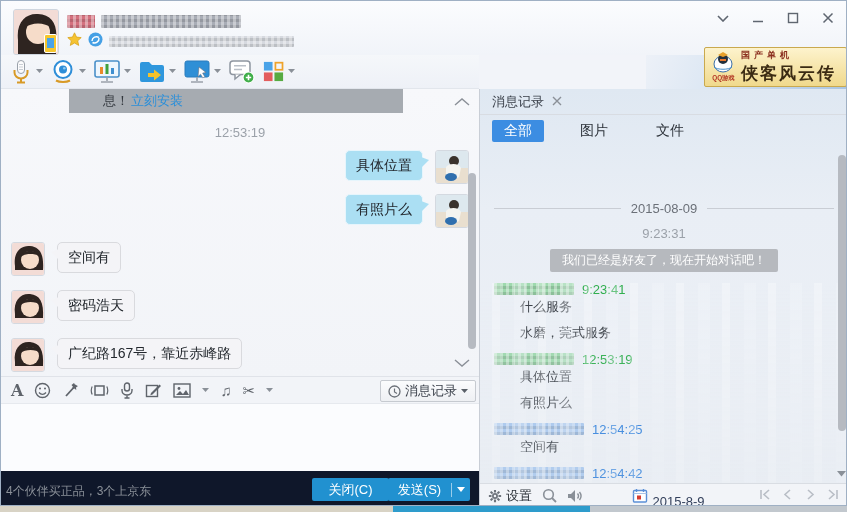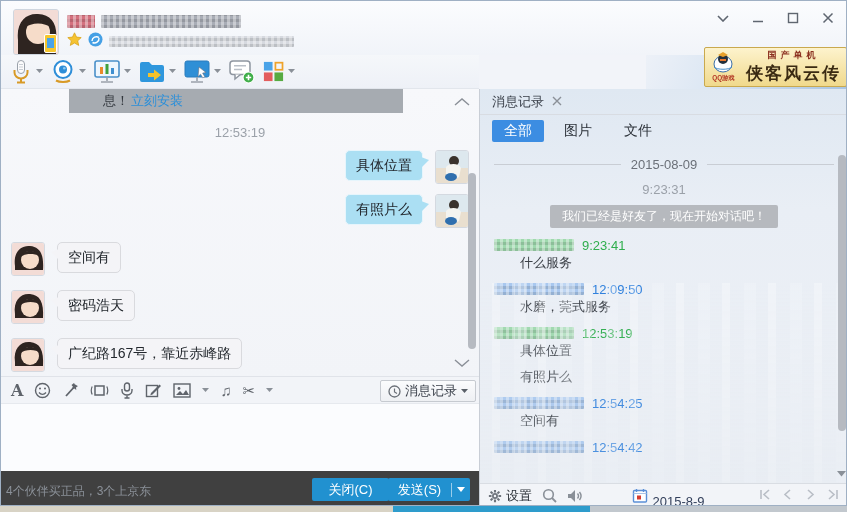--- a/index.html
+++ b/index.html
@@ -42,21 +42,21 @@
   .tb-group { display:flex; align-items:center; gap:3px; }
   .caret { display:inline-block; }
 
   
   .ad-banner { position:absolute; left:703px; top:46px; width:143px; height:40px;
                border:1px solid #c9a94e; border-radius:2px;
                background:linear-gradient(180deg,#fdf3cd,#f0d98c);
                display:flex; align-items:center; z-index:6; overflow:hidden; }
   .ad-logo { width:36px; height:100%; display:flex; flex-direction:column; align-items:center; justify-content:center; }
   .ad-logo-txt { font-size:7px; color:#b03020; font-weight:bold; transform:scale(.9); }
-  .ad-text { flex:1; text-align:center; }
+  .ad-text { flex:1; text-align:left; }
   .ad-tagline { font-size:9px; color:#8b2f1f; letter-spacing:4px; font-weight:bold; }
   .ad-title { font-size:17px; color:#3a2a12; font-weight:bold; letter-spacing:2px;
               font-family:Liberation Mono, monospace; }
 
   
   .chat { position:absolute; left:0; top:88px; width:478px; height:418px; background:#f5f6fa; }
   .chat-view { position:relative; width:100%; height:287px; overflow:hidden;
                background:linear-gradient(180deg,#f7f8fb,#f2f4f8); }
   .sys-banner { position:absolute; left:68px; top:0; width:334px; height:24px;
                 background:#a6abb1; color:#33383e; font-size:13px;
@@ -83,46 +83,46 @@
                 display:flex; align-items:center; gap:11px; padding-left:10px; background:#f2f4f8; }
   .ficon { display:flex; align-items:center; color:#5f646b; }
   .ficon-a { font-family:"DejaVu Serif","Liberation Serif",serif; font-size:16px; font-weight:bold; color:#5f646b; }
   .glyph { font-size:15px; color:#5f646b; line-height:1; }
   .hist-btn { position:absolute; right:3px; top:3px; height:22px; display:flex; align-items:center; gap:4px;
               padding:0 7px; border:1px solid #c6cad0; border-radius:2px;
               background:linear-gradient(180deg,#fbfcfd,#eef0f3); font-size:13px; color:#3a404a; }
 
   .chat-input { width:100%; height:67px; background:#fbfcfe; }
 
-  .chat-footer { position:relative; width:100%; height:36px; background:#404040; }
+  .chat-footer { position:relative; width:100%; height:36px; background:#0f172a; }
   .promo { position:absolute; left:5px; top:12px; font-size:12px; color:#8b9199; }
   .btn { position:absolute; top:7px; height:23px; background:#2191d0; color:#fff; font-size:13px;
          border:none; border-radius:2px; display:flex; align-items:center; justify-content:center; }
   .btn-close { right:90px; width:77px; }
   .btn-send { right:9px; width:82px; padding:0; }
   .send-label { flex:1; text-align:center; }
   .send-div { width:1px; height:14px; background:rgba(255,255,255,.55); }
   .send-caret { width:18px; display:flex; align-items:center; justify-content:center; }
 
   
   .history { position:absolute; left:478px; top:88px; width:369px; height:418px;
              border-left:1px solid #c9ced6;
              background:linear-gradient(180deg,#dfe8f2 0,#e9eef5 120px,#eef1f6 100%); }
   .hist-header { height:26px; display:flex; align-items:center; gap:8px; padding-left:12px;
                  border-bottom:1px solid #d8dce2; font-size:13px; color:#3a404a; }
-  .hist-tabs { height:32px; display:flex; align-items:center; gap:8px; padding-left:12px; }
+  .hist-tabs { height:32px; display:flex; align-items:center; gap:24px; padding-left:12px; }
   .tab { font-size:14px; color:#2b3138; padding:2px 12px; border-radius:2px; }
   .tab.active { background:#3c8de2; color:#fff; }
   .hist-body { position:relative; height:336px; overflow:hidden; padding:10px 14px 0 14px; }
   .skyline { position:absolute; left:0; bottom:0; width:100%; height:200px; pointer-events:none; opacity:.5;
     background-image:
       linear-gradient(rgba(255,255,255,0), rgba(214,223,233,.4)),
       repeating-linear-gradient(90deg, rgba(255,255,255,0) 0 12px, rgba(255,255,255,.55) 12px 20px,
         rgba(231,237,244,0) 20px 34px, rgba(244,247,251,.6) 34px 46px); }
-  .date-divider { display:flex; align-items:center; gap:10px; color:#6b7078; font-size:13px; }
+  .date-divider { display:flex; align-items:center; gap:10px; color:#6b7078; font-size:13px;margin-top:44px; }
   .date-divider::before, .date-divider::after { content:""; flex:1; height:1px; background:#c9cdd4; }
   .first-time { text-align:center; font-size:13px; color:#9ba1a9; margin-top:10px; }
   .notice-wrap { text-align:center; margin-top:8px; }
   .notice { display:inline-block; background:#b6b9be; color:#fff; font-size:12px;
             padding:3px 12px; border-radius:2px; }
   .h-entry { margin-top:8px; }
   .h-name-line { display:flex; align-items:center; gap:8px; height:18px; }
   .h-time { font-size:13px; }
   .h-time.green { color:#2fae4d; }
   .h-time.blue  { color:#2f80dd; }
@@ -480,24 +480,20 @@
         <div class="notice-wrap"><span class="notice">我们已经是好友了，现在开始对话吧！</span></div>
 
         <div class="h-entry">
           <div class="h-name-line">
               <span class="mosaic green w80"></span>
               <span class="h-time green">9:23:41</span>
             </div>
           <div class="h-text">什么服务</div>
         </div>
         <div class="h-entry">
-          <div class="h-name-line">
-              <span class="mosaic blue w90"></span>
-              <span class="h-time blue">12:09:50</span>
-            </div>
           <div class="h-text">水磨，莞式服务</div>
         </div>
         <div class="h-entry">
           <div class="h-name-line">
               <span class="mosaic green w80"></span>
               <span class="h-time green">12:53:19</span>
             </div>
           <div class="h-text">具体位置</div>
         </div>
         <div class="h-entry">

